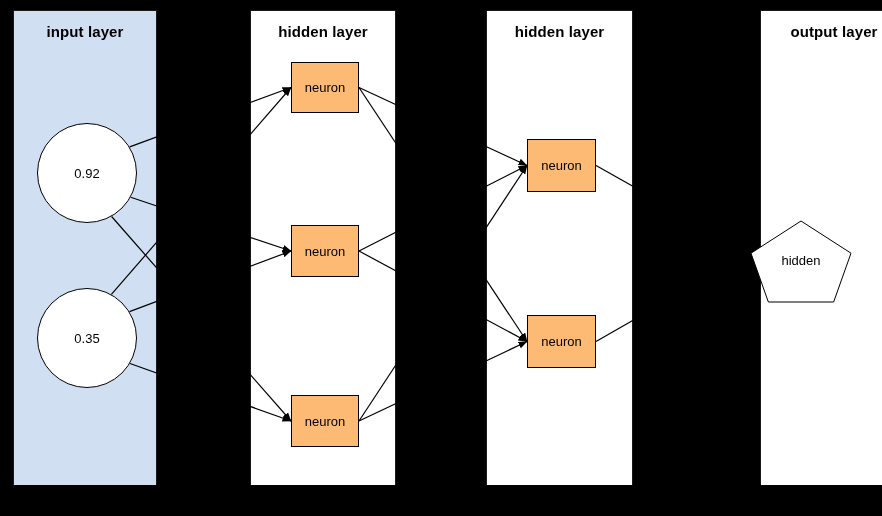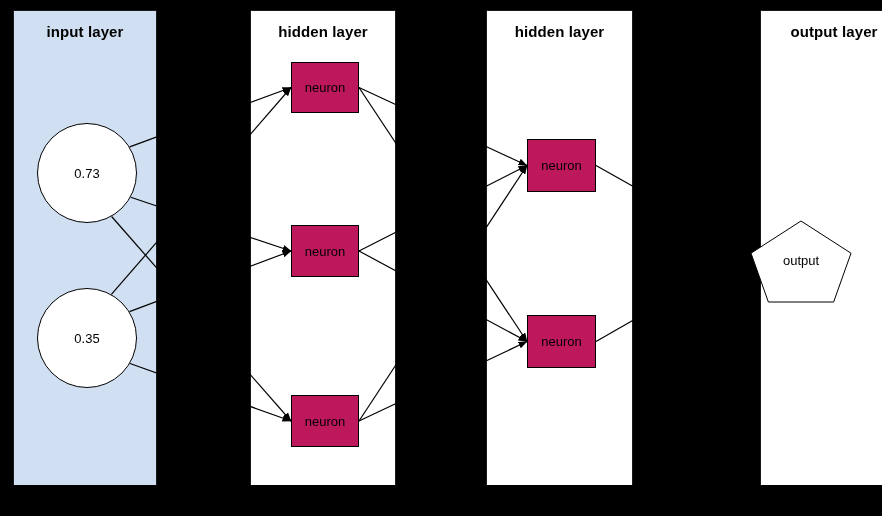--- a/index.html
+++ b/index.html
@@ -40,21 +40,21 @@
     display: flex;
     align-items: center;
     justify-content: center;
     font-size: 13px;
     color: #000000;
   }
   .node-box {
     position: absolute;
     box-sizing: border-box;
     border: 1px solid #000000;
-    background: #be185d;
+    background: #fdba74;
     display: flex;
     align-items: center;
     justify-content: center;
     font-size: 13px;
     color: #000000;
   }
   .pentagon-wrap {
     position: absolute;
   }
   .pentagon-label {
@@ -111,21 +111,21 @@
         <line x1="359.0" y1="251.0" x2="527.0" y2="165.5" stroke="#000000" stroke-width="1.2" marker-end="url(#arrowhead)"></line>
         <line x1="359.0" y1="251.0" x2="527.0" y2="341.5" stroke="#000000" stroke-width="1.2" marker-end="url(#arrowhead)"></line>
         <line x1="359.0" y1="421.0" x2="527.0" y2="165.5" stroke="#000000" stroke-width="1.2" marker-end="url(#arrowhead)"></line>
         <line x1="359.0" y1="421.0" x2="527.0" y2="341.5" stroke="#000000" stroke-width="1.2" marker-end="url(#arrowhead)"></line>
         <line x1="596.0" y1="165.5" x2="751.0" y2="252.7" stroke="#000000" stroke-width="1.2" marker-end="url(#arrowhead)"></line>
         <line x1="596.0" y1="341.5" x2="751.0" y2="252.7" stroke="#000000" stroke-width="1.2" marker-end="url(#arrowhead)"></line>
       </g>
   </svg>
 
   <div class="node-circle" style="left: 37px; top: 123px; width: 100px; height: 100px;">
-    <span>0.73</span>
+    <span>0.92</span>
   </div>
   <div class="node-circle" style="left: 37px; top: 288px; width: 100px; height: 100px;">
     <span>0.35</span>
   </div>
 
   <div class="node-box" style="left: 291px; top: 62px; width: 68px; height: 51px;">
     <span>neuron</span>
   </div>
   <div class="node-box" style="left: 291px; top: 225px; width: 68px; height: 52px;">
     <span>neuron</span>
@@ -138,16 +138,16 @@
     <span>neuron</span>
   </div>
   <div class="node-box" style="left: 527px; top: 315px; width: 69px; height: 53px;">
     <span>neuron</span>
   </div>
 
   <div class="pentagon-wrap" style="left: 750px; top: 219.5px; width: 102px; height: 83px;">
     <svg id="pentagon-svg" width="102" height="83" viewBox="0 0 102 83">
         <polygon points="51,1 101,33.2 83.64,82 18.36,82 1,33.2" fill="#ffffff" stroke="#000000" stroke-width="1"></polygon>
       </svg>
-    <div class="pentagon-label" style="top: 33.5px;">output</div>
+    <div class="pentagon-label" style="top: 33.5px;">hidden</div>
   </div>
 
 </div>
 
 </body></html>

